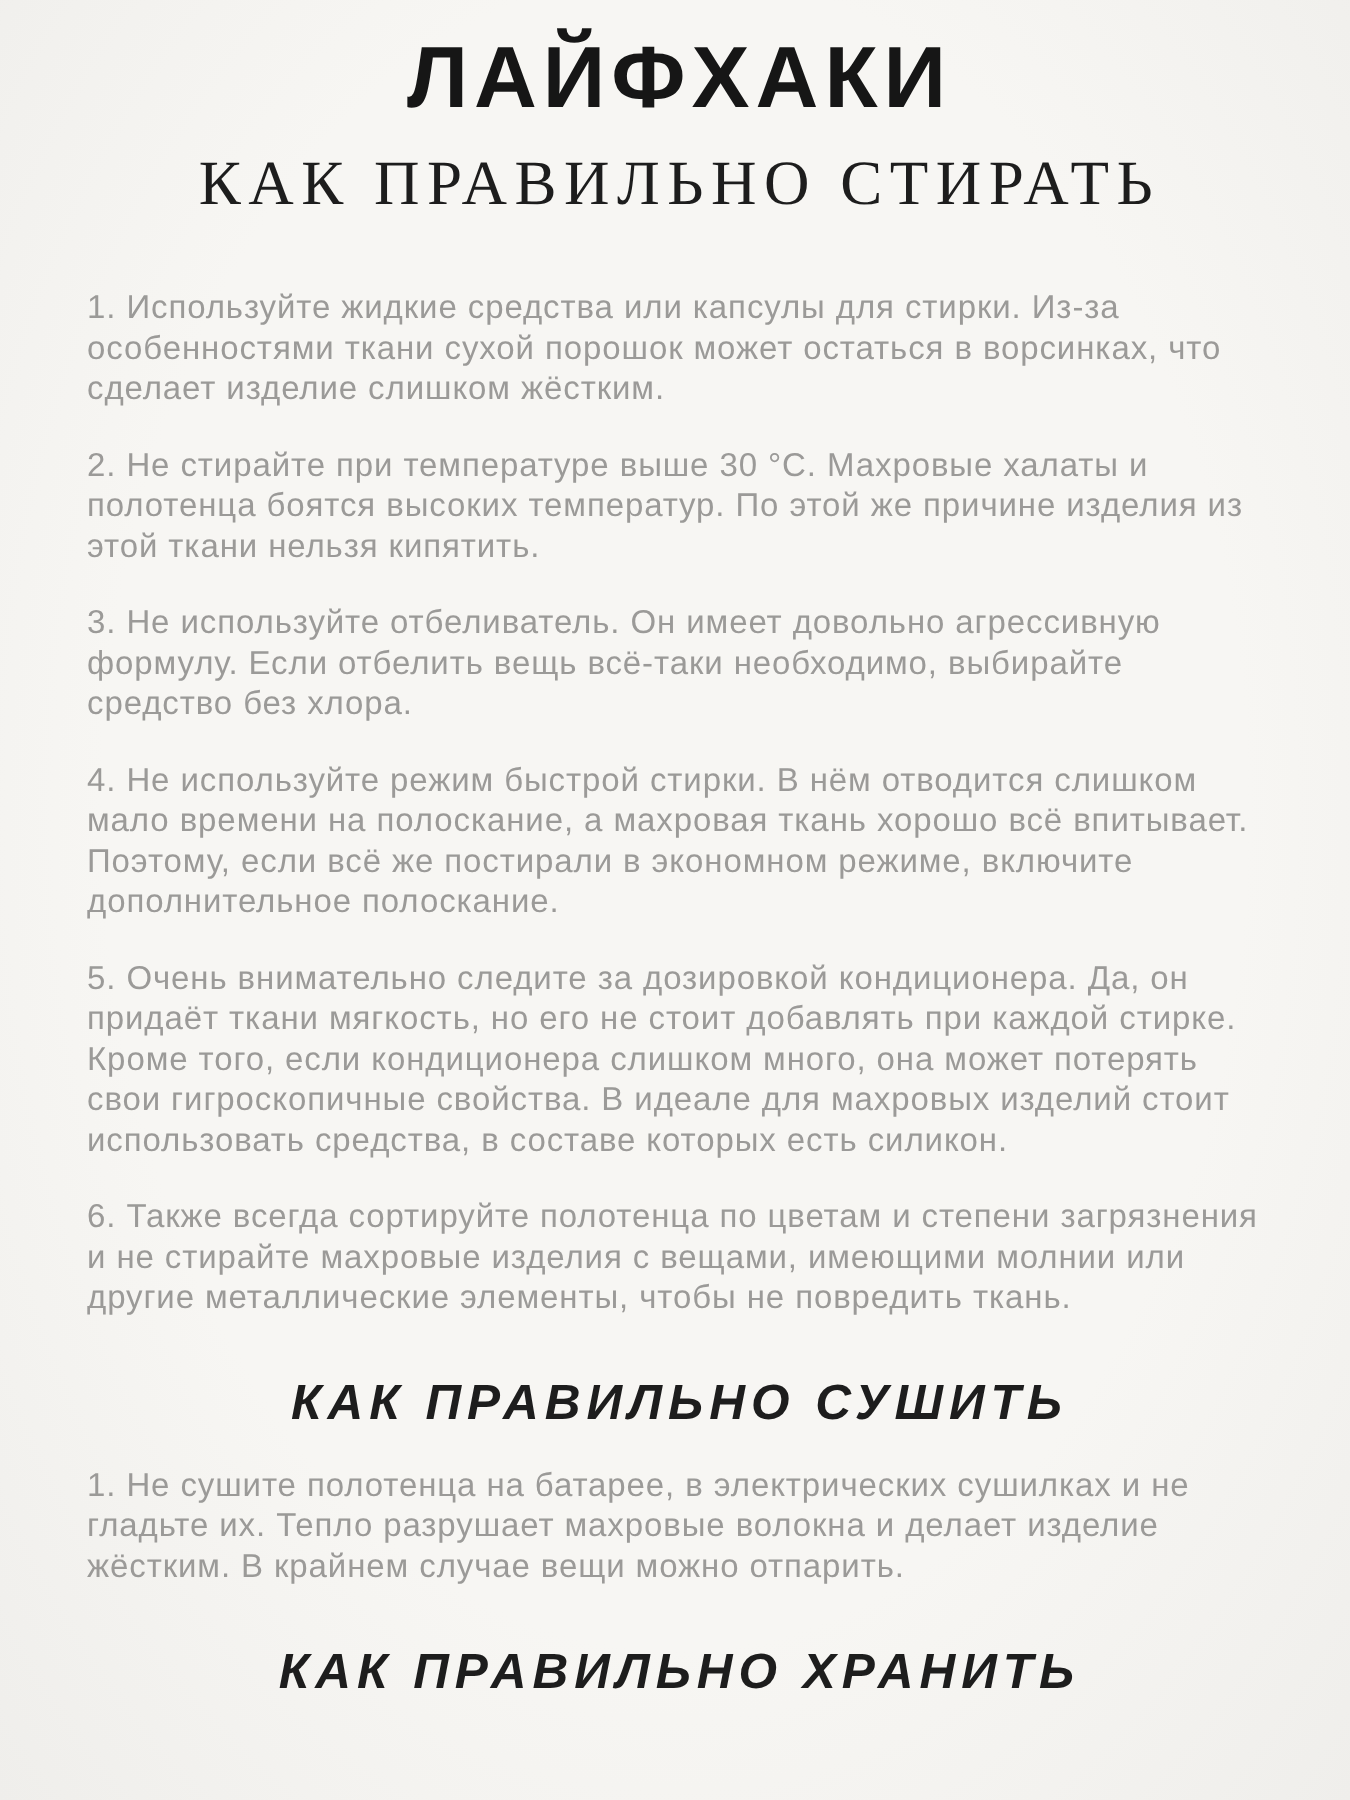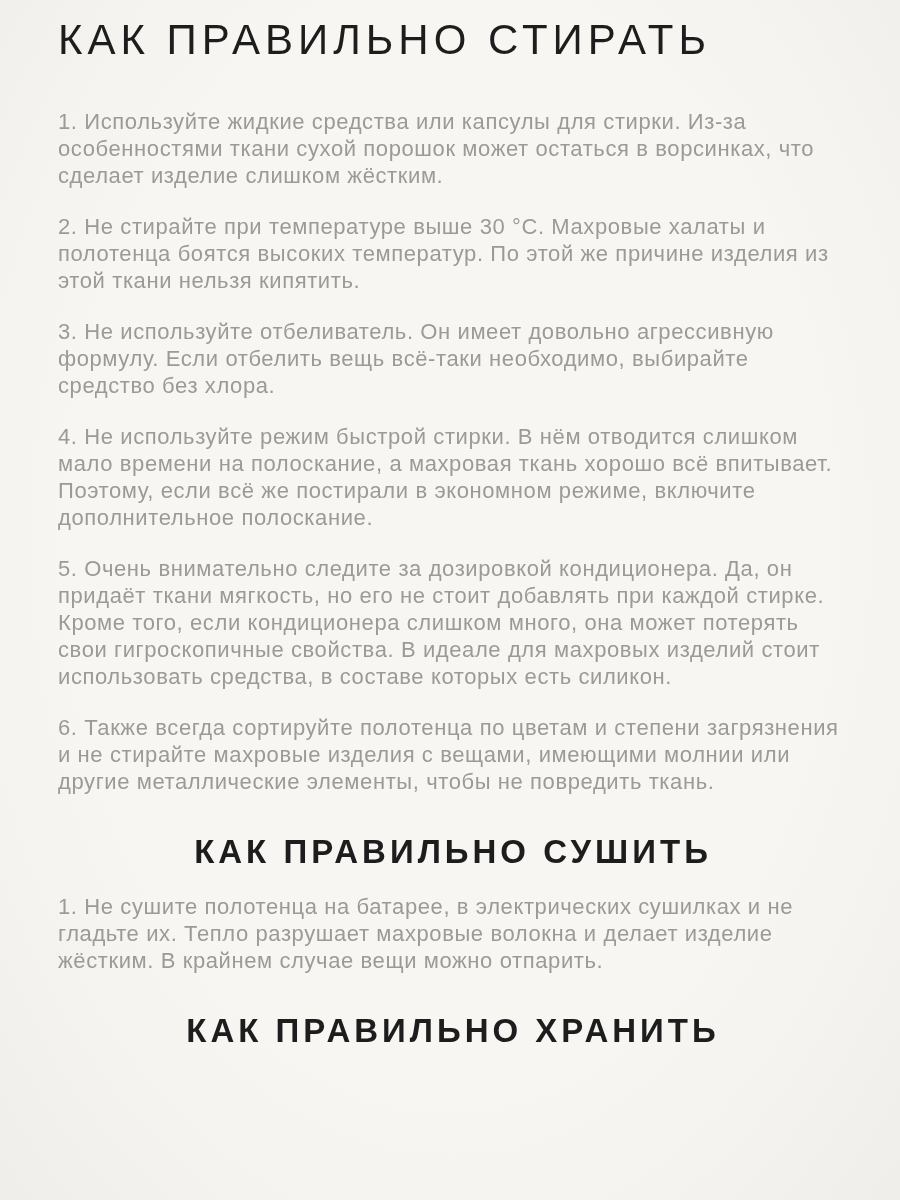--- a/index.html
+++ b/index.html
@@ -21,51 +21,54 @@
   .main-title {
     text-align: center;
     font-size: 58px;
     font-weight: 600;
     letter-spacing: 4px;
     color: #161616;
     margin-top: 2px;
     margin-bottom: 14px;
   }
   .main-subtitle {
-    text-align: left;
+    text-align: center;
     font-size: 42px;
     font-weight: 500;
     letter-spacing: 5px;
     color: #1d1d1d;
     margin-bottom: 44px;
+    font-family: Liberation Serif, serif;
   }
   .section-heading {
     text-align: center;
     font-size: 33px;
     font-weight: 600;
     letter-spacing: 4px;
     color: #1d1d1d;
     margin-top: 38px;
     margin-bottom: 22px;
+    font-style: italic;
   }
   .tip {
     color: #9b9a98;
     font-size: 22px;
     line-height: 27px;
     letter-spacing: 0.6px;
     margin-bottom: 24px;
     max-width: 795px;
   }
   .tips .tip:last-child { margin-bottom: 0; }
 </style>
 </head>
 <body>
 
 <div class="page">
 
+  <h1 class="main-title">ЛАЙФХАКИ</h1>
 
   <h2 class="main-subtitle">КАК ПРАВИЛЬНО СТИРАТЬ</h2>
 
   <div class="tips">
     <p class="tip">1. Используйте жидкие средства или капсулы для стирки. Из-за особенностями ткани сухой порошок может остаться в ворсинках, что сделает изделие слишком жёстким.</p>
     <p class="tip">2. Не стирайте при температуре выше 30 °С. Махровые халаты и полотенца боятся высоких температур. По этой же причине изделия из этой ткани нельзя кипятить.</p>
     <p class="tip">3. Не используйте отбеливатель. Он имеет довольно агрессивную формулу. Если отбелить вещь всё-таки необходимо, выбирайте средство без хлора.</p>
     <p class="tip">4. Не используйте режим быстрой стирки. В нём отводится слишком мало времени на полоскание, а махровая ткань хорошо всё впитывает. Поэтому, если всё же постирали в экономном режиме, включите дополнительное полоскание.</p>
     <p class="tip">5. Очень внимательно следите за дозировкой кондиционера. Да, он придаёт ткани мягкость, но его не стоит добавлять при каждой стирке. Кроме того, если кондиционера слишком много, она может потерять свои гигроскопичные свойства. В идеале для махровых изделий стоит использовать средства, в составе которых есть силикон.</p>
     <p class="tip">6. Также всегда сортируйте полотенца по цветам и степени загрязнения и не стирайте махровые изделия с вещами, имеющими молнии или другие металлические элементы, чтобы не повредить ткань.</p>

